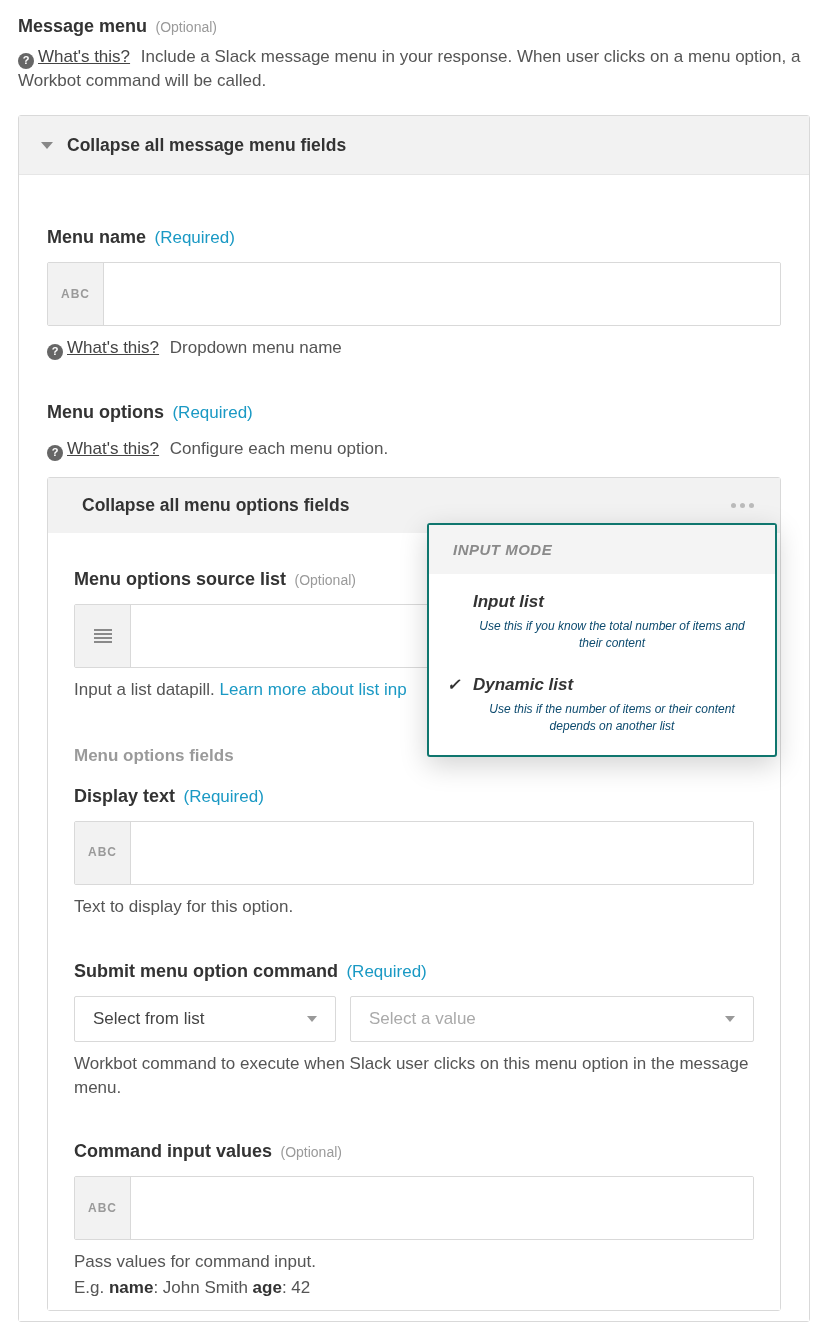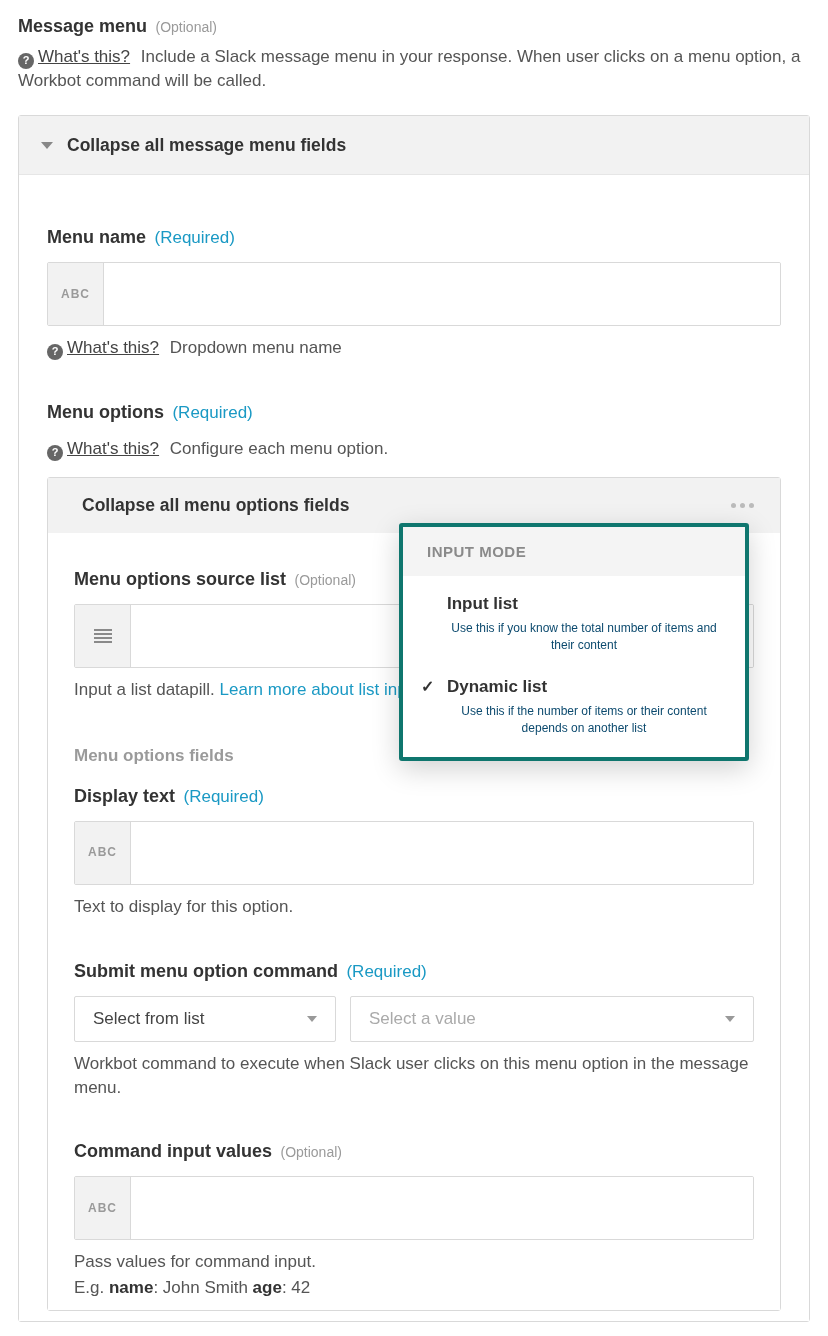--- a/index.html
+++ b/index.html
@@ -75,23 +75,23 @@
   .select {
     border: 1px solid #d9d9d9; border-radius: 2px; height: 46px;
     display: flex; align-items: center; justify-content: space-between;
     padding: 0 18px; background: #fff; cursor: pointer; font-size: 17px; color: #444;
   }
   .select.small { width: 262px; }
   .select.large { flex: 1; color: #aaa; align-items: center; }
   .select .sel-chev { width: 0; height: 0; border-left: 5px solid transparent; border-right: 5px solid transparent; border-top: 6px solid #999; }
   .bold { font-weight: 700; color: #333; }
   .popover {
-    position: absolute; right: 32px; top: 46px; width: 350px;
-    background: #fff; border: 4px solid #0f766e; border-radius: 3px;
-    box-shadow: 0 8px 28px rgba(0,0,0,0.18); z-index: 10; padding-bottom: 16px;
+    position: absolute; right: 4px; top: 46px; width: 350px;
+    background: #fff; border: 2px solid #0f766e; border-radius: 3px;
+    box-shadow: 0 8px 28px rgba(0,0,0,0.18); z-index: 10; padding-bottom: 16px; font-style: italic;
   }
   .popover-header {
     background: #f4f4f4; padding: 14px 24px; color: #8a8a8a; font-weight: 700;
     font-size: 15px; letter-spacing: 0.5px;
   }
   .popover-item { padding: 16px 24px 4px 44px; position: relative; cursor: pointer; }
   .popover-item .title { font-weight: 700; color: #333; font-size: 17px; margin-bottom: 4px; }
   .popover-item .desc { color: #0c4a6e; font-size: 12px; line-height: 1.45; text-align: center; }
   .popover-item.selected::before {
     content: "✓"; position: absolute; left: 18px; top: 17px; color: #333; font-weight: 900; font-size: 16px;

